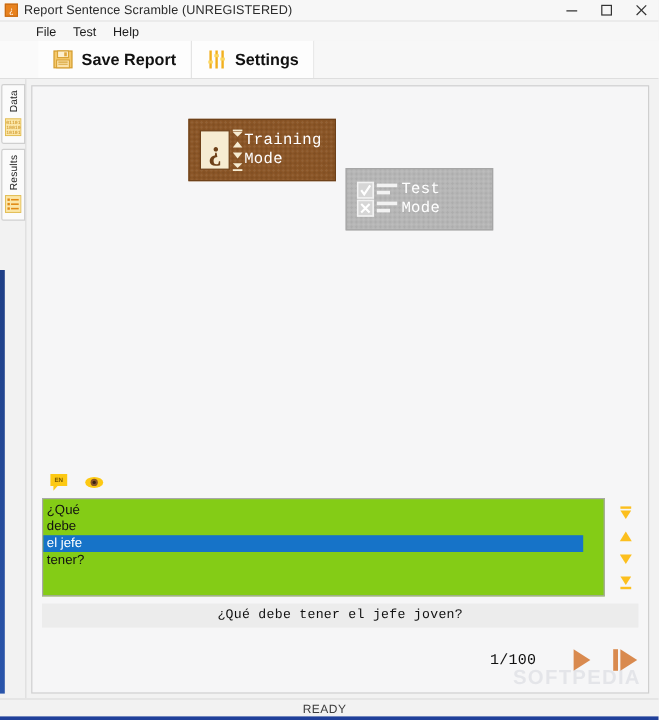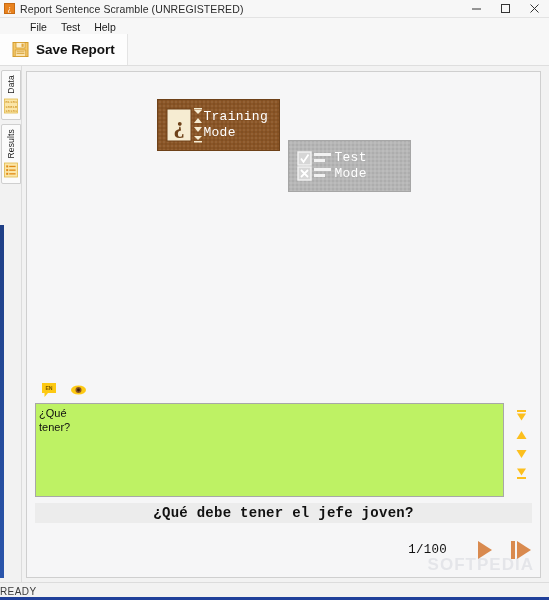--- a/index.html
+++ b/index.html
@@ -96,20 +96,21 @@
   }
 
   
   .toolbar {
     height: 31px;
     min-height: 31px;
     background: #fafafa;
     border-bottom: 1px solid #dedede;
     display: flex;
     align-items: stretch;
+    padding-left: 32px;
   }
   .tool-btn {
     display: flex;
     align-items: center;
     gap: 7px;
     padding: 0 12px;
     background: #fdfdfd;
     border-right: 1px solid #e4e4e4;
     box-sizing: border-box;
   }
@@ -242,22 +243,22 @@
   }
   .small-icon { width: 17px; height: 16px; display: block; }
 
   .list-row {
     display: flex;
     align-items: flex-start;
     gap: 6px;
   }
   .wordlist {
     flex: 1;
-    height: 94px;
-    background: #bef264;
+    height: 82px;
+    background: #84cc16;
     border: 1px solid #a8a8a8;
     box-sizing: border-box;
     padding: 2px 17px 0 0;
     overflow: hidden;
   }
   .word-item {
     font-size: 11px;
     line-height: 14px;
     color: #111;
     padding: 0 3px;
@@ -282,22 +283,22 @@
   .sentence-bar {
     margin-top: 6px;
     height: 20px;
     background: #ececec;
     display: flex;
     align-items: center;
     justify-content: center;
   }
   .sentence-text {
     font-family: "Liberation Mono", monospace;
-    font-size: 14px;
-    font-weight: bold;
+    font-size: 11px;
+    font-weight: normal;
     color: #111;
     letter-spacing: 0.02em;
     white-space: nowrap;
   }
 
   .playback {
     display: flex;
     align-items: center;
     justify-content: flex-end;
     gap: 28px;
@@ -326,21 +327,21 @@
   }
 
   
   .statusbar {
     height: 17px;
     min-height: 17px;
     background: #f2f2f2;
     border-top: 1px solid #dcdcdc;
     display: flex;
     align-items: center;
-    justify-content: flex-start;
+    justify-content: center;
     padding-right: 8px;
   }
   .status-text {
     font-size: 10px;
     color: #3b3b3b;
     letter-spacing: 0.04em;
   }
 
   
   .desktop-sliver {
@@ -404,20 +405,33 @@
         <svg class="icon-save" viewBox="0 0 17 17">
           <rect x="1" y="1.5" width="15" height="14" fill="#f5c86a" stroke="#d39b2c" stroke-width="1"></rect>
           <rect x="4" y="1.5" width="9" height="5.5" fill="#fdf0d0" stroke="#d39b2c" stroke-width="0.8"></rect>
           <rect x="9.5" y="2.6" width="2.2" height="3.3" fill="#e0a63c"></rect>
           <rect x="3.2" y="9" width="10.6" height="6.5" fill="#fbe2ab" stroke="#d39b2c" stroke-width="0.8"></rect>
           <line x1="4.6" y1="10.8" x2="12.4" y2="10.8" stroke="#d8a63e" stroke-width="0.9"></line>
           <line x1="4.6" y1="12.5" x2="12.4" y2="12.5" stroke="#d8a63e" stroke-width="0.9"></line>
         </svg>
       </span>
       <span class="tb-label">Save Report</span>
+    </div>
+    <div class="tool-btn">
+      <span>
+        <svg class="icon-settings" viewBox="0 0 17 17">
+          <line x1="3.5" y1="1" x2="3.5" y2="16" stroke="#f2b01e" stroke-width="2"></line>
+          <line x1="8.5" y1="1" x2="8.5" y2="16" stroke="#f2b01e" stroke-width="2"></line>
+          <line x1="13.5" y1="1" x2="13.5" y2="16" stroke="#f2b01e" stroke-width="2"></line>
+          <rect x="1.6" y="9.5" width="3.8" height="2.4" fill="#fbd75f"></rect>
+          <rect x="6.6" y="4.2" width="3.8" height="2.4" fill="#fbd75f"></rect>
+          <rect x="11.6" y="7" width="3.8" height="2.4" fill="#fbd75f"></rect>
+        </svg>
+      </span>
+      <span class="tb-label">Settings</span>
     </div>
     <div class="toolbar-filler"></div>
   </div>
 
   <div class="body-row">
 
     <div class="sidetabs">
       <div class="sidetab">
         <span class="sidetab-label">Data</span>
         <span>
@@ -499,20 +513,22 @@
               <ellipse cx="8.5" cy="8" rx="7.5" ry="4.6" fill="#fdc913"></ellipse>
               <circle cx="8.5" cy="8" r="3" fill="#8a5526"></circle>
               <circle cx="8.5" cy="8" r="1.4" fill="#3a2110"></circle>
             </svg>
           </span>
         </div>
 
         <div class="list-row">
           <div class="wordlist">
             <div class="word-item">¿Qué</div>
+            <div class="word-item">debe</div>
+            <div class="word-item selected">el jefe</div>
             <div class="word-item">tener?</div>
           </div>
 
           <div class="arrows">
             <span>
               <svg class="arrow-btn" viewBox="0 0 15 14">
                 <rect x="3" y="1" width="9" height="2" fill="#fcbf1e"></rect>
                 <path d="M3 4.5 h9 l-4.5 7 z" fill="#fcbf1e"></path>
               </svg>
             </span>

